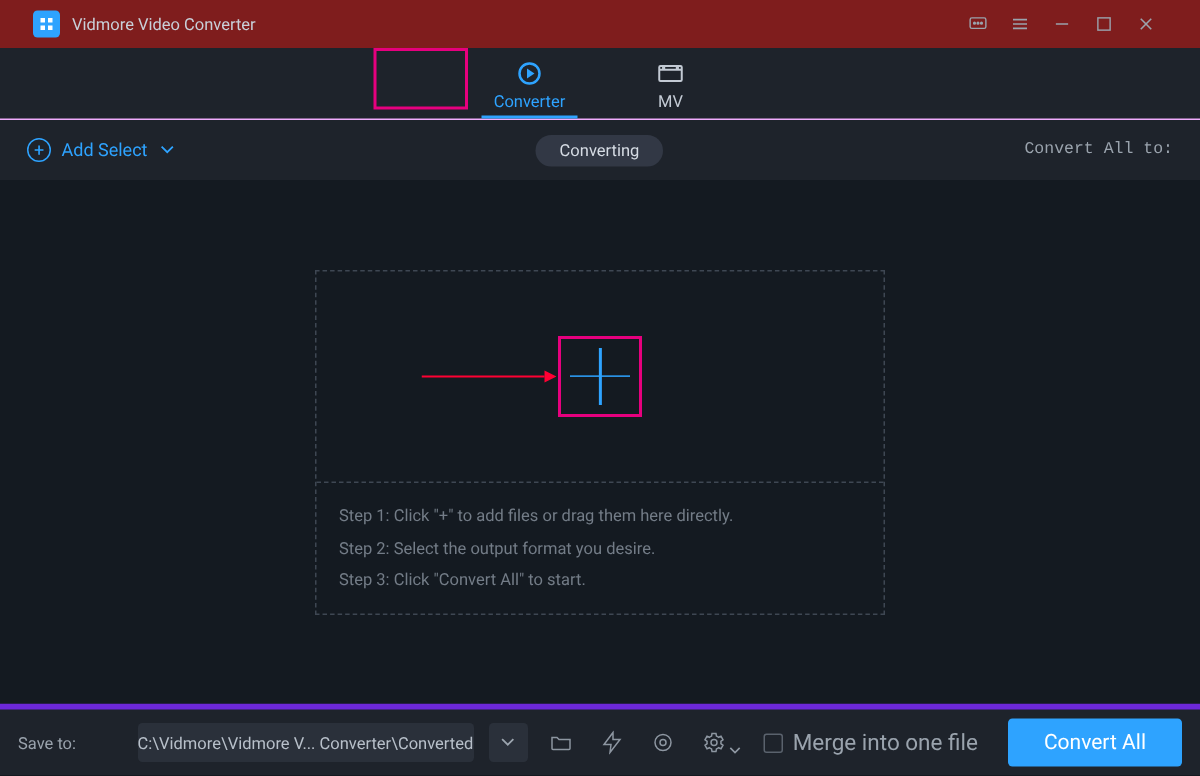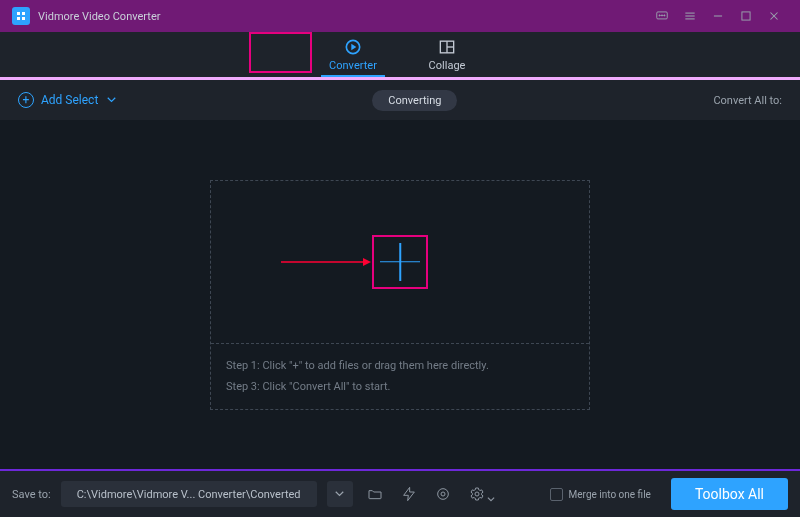--- a/index.html
+++ b/index.html
@@ -10,22 +10,22 @@
     color: #a9b2bd;
     font-size: 12px;
     display: flex;
     flex-direction: column;
   }
   
   .titlebar {
     height: 32px;
     display: flex;
     align-items: center;
-    padding: 0 12px;
-    background: #701a75;
+    padding: 0 22px;
+    background: #7f1d1d;
   }
   .logo {
     width: 18px; height: 18px;
     background: #2ea3ff;
     border-radius: 3px;
     display: flex; align-items: center; justify-content: center;
     margin-right: 8px;
   }
   .logo svg { width: 12px; height: 12px; }
   .title { font-size: 11px; color: #c9d0d9; }
@@ -37,21 +37,21 @@
   }
   .win-btn svg { width: 14px; height: 14px; }
   
   .maintabs {
     height: 48px;
     background: #1e232b;
     display: flex;
     justify-content: center;
     align-items: flex-end;
     gap: 34px;
-    border-bottom: 3px solid #f0abfc;
+    border-bottom: 1px solid #f0abfc;
   }
   .maintab {
     display: flex; flex-direction: column; align-items: center;
     gap: 3px;
     padding-bottom: 5px;
     width: 60px;
     color: #c3cad4;
     font-size: 11px;
     position: relative;
   }
@@ -98,20 +98,21 @@
     padding: 4px 16px;
     border-radius: 12px;
     font-size: 11px;
     color: #9aa3ad;
   }
   .pill.active { background: #323845; color: #d6dce4; }
   .convert-all-to {
     display: flex; align-items: flex-start; gap: 8px;
     font-size: 11px;
     color: #9aa3ad;
+    font-family: Liberation Mono, monospace;
   }
   .format-dd {
     background: #2a303a;
     border-radius: 3px;
     padding: 4px 22px 4px 10px;
     color: #cdd4dd;
     font-size: 11px;
     position: relative;
     min-width: 110px;
   }
@@ -173,49 +174,50 @@
     line-height: 1.95;
   }
   
   .footer {
     height: 48px;
     background: #1e232b;
     display: flex;
     align-items: center;
     padding: 0 12px;
     gap: 10px;
-    border-top: 2px solid #6d28d9;
+    border-top: 4px solid #6d28d9;
   }
   .save-to-lbl { font-size: 11px; color: #9aa3ad; }
   .path-box {
     background: #2a303a;
     border-radius: 3px;
     height: 26px;
     display: flex; align-items: center;
-    padding: 0 16px;
+    padding: 0 0;
     font-size: 11px;
     color: #b8c0ca;
     min-width: 210px;
+    margin-left: 31px;
   }
   .path-chev {
     background: #2a303a;
     border-radius: 3px;
     height: 26px; width: 26px;
     display: flex; align-items:center; justify-content:center;
   }
   .ftr-ico {
     width: 24px; height: 24px;
     display:flex; align-items:center; justify-content:center;
     color: #8d96a1;
   }
   .ftr-ico.gear { position: relative; }
   .ftr-spacer { flex: 1; }
   .merge {
     display: flex; align-items: center; gap: 6px;
-    font-size: 10px; color: #9aa3ad; justify-content: flex-end;
+    font-size: 15px; color: #9aa3ad; justify-content: flex-end;
   }
   .merge .cb { width: 13px; height: 13px; border: 1px solid #5a626d; border-radius: 2px; }
   .convert-all-btn {
     background: #2ea3ff;
     color: #fff;
     font-size: 14px;
     height: 32px;
     border-radius: 3px;
     padding: 0 24px;
     display: flex; align-items: center; justify-content: center;
@@ -273,26 +275,27 @@
       <svg viewBox="0 0 24 24" fill="none" stroke="#2ea3ff" stroke-width="2">
           <circle cx="12" cy="12" r="8"></circle>
           <polygon points="10,8 16,12 10,16" fill="#2ea3ff" stroke="none"></polygon>
         </svg>
     </span>
     <span>Converter</span>
   </div>
   <div class="maintab">
     <span class="mt-icon">
       <svg viewBox="0 0 24 24" fill="none" stroke="#c3cad4" stroke-width="1.6">
-          <rect x="4" y="5" width="16" height="14"></rect>
-          <line x1="12" y1="5" x2="12" y2="19"></line>
-          <line x1="12" y1="12" x2="20" y2="12"></line>
+          <rect x="3" y="6" width="18" height="12" rx="1"></rect>
+          <line x1="3" y1="9" x2="21" y2="9"></line>
+          <circle cx="6.5" cy="7.5" r="0.6" fill="#c3cad4"></circle>
+          <circle cx="17.5" cy="7.5" r="0.6" fill="#c3cad4"></circle>
         </svg>
     </span>
-    <span>Collage</span>
+    <span>MV</span>
   </div>
 </div>
 <div class="highlight-converter"></div>
 
 <div class="toolbar">
   <div class="add-files">
     <span class="plus-circ">+</span>
     <span>Add Select</span>
     <span class="chev">
       <svg width="9" height="6" viewBox="0 0 12 8">
@@ -313,20 +316,21 @@
     <div class="dz-top">
       <svg class="arrow" viewBox="0 0 90 12">
         <line x1="0" y1="6" x2="82" y2="6" stroke="#ff0033" stroke-width="1.4"></line>
         <polygon points="82,2 90,6 82,10" fill="#ff0033"></polygon>
       </svg>
       <div class="plus-highlight"></div>
       <div class="plus-big"></div>
     </div>
     <div class="dz-steps">
       <div>Step 1: Click "+" to add files or drag them here directly.</div>
+      <div>Step 2: Select the output format you desire.</div>
       <div>Step 3: Click "Convert All" to start.</div>
     </div>
   </div>
 </div>
 
 <div class="footer">
   <span class="save-to-lbl">Save to:</span>
   <div class="path-box">
     <span>C:\Vidmore\Vidmore V... Converter\Converted</span>
   </div>
@@ -359,15 +363,15 @@
     <svg width="8" height="5" viewBox="0 0 12 8" style="position:absolute; right:-6px; bottom:4px;">
         <path d="M1 1l5 5 5-5" fill="none" stroke="#8d96a1" stroke-width="1.8"></path>
       </svg>
   </div>
   <div class="ftr-spacer"></div>
   <div class="merge">
     <span class="cb"></span>
     <span>Merge into one file</span>
   </div>
   <div class="convert-all-btn">
-    <span>Toolbox All</span>
+    <span>Convert All</span>
   </div>
 </div>
 
 </body></html>

